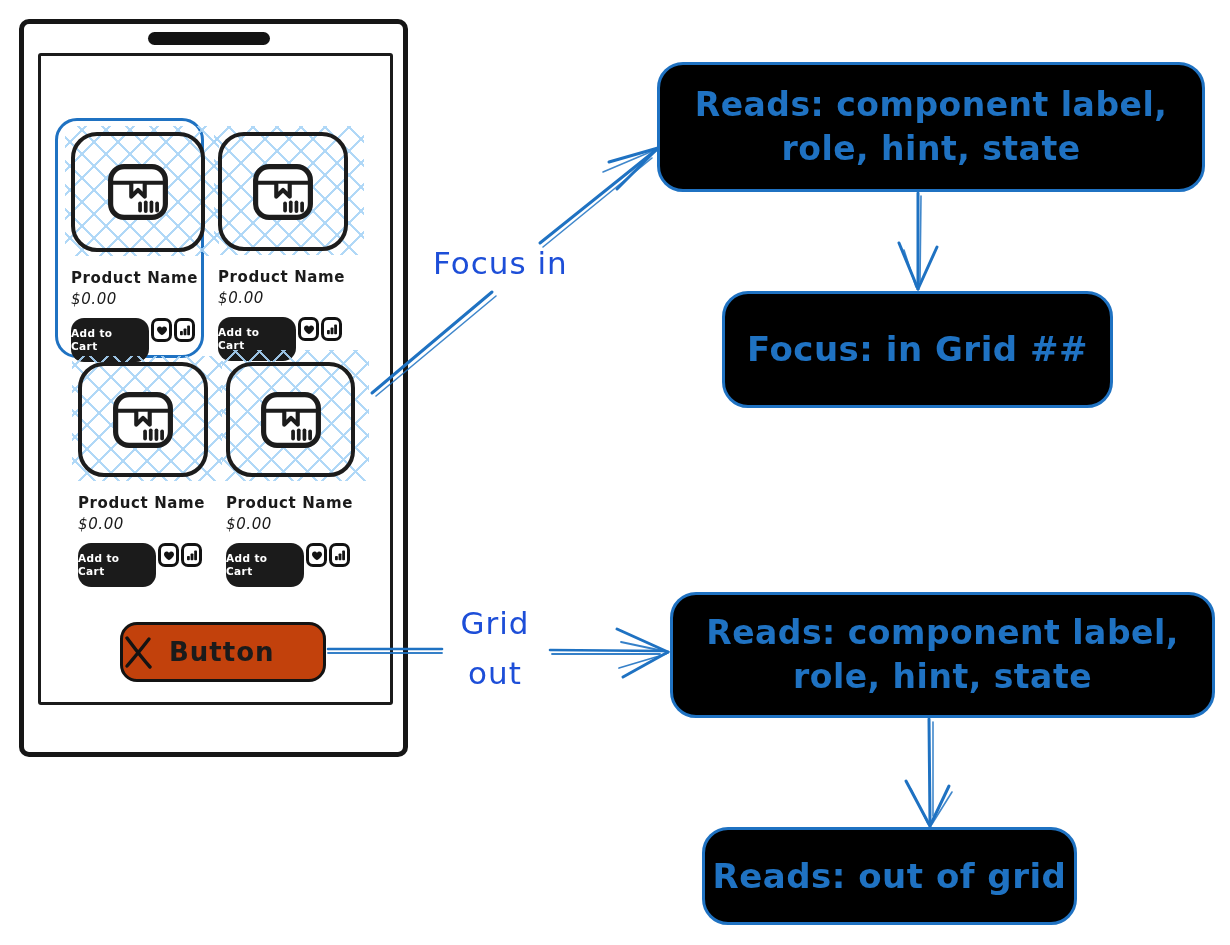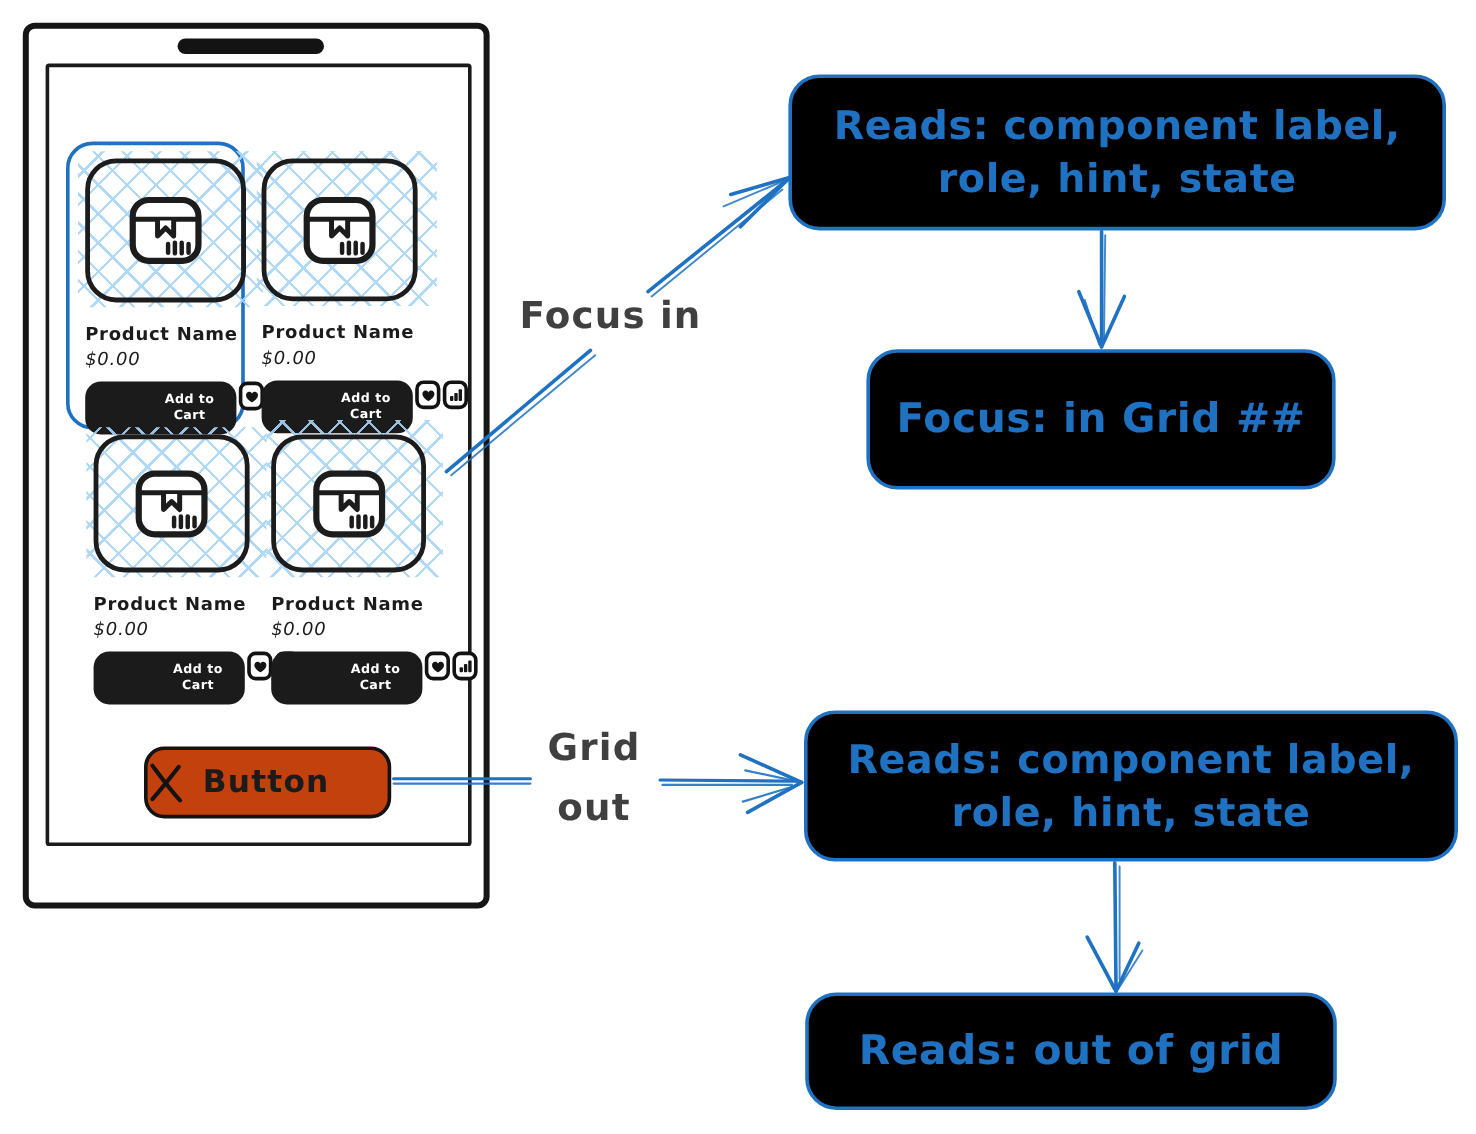--- a/index.html
+++ b/index.html
@@ -40,23 +40,23 @@
   .tile{
     position:absolute;inset:0;
     border:4px solid #1c1c1c;border-radius:26px;box-sizing:border-box;
   }
   .pkg{position:absolute;left:50%;top:50%;transform:translate(-50%,-50%);}
   .pname{margin-top:16px;font-size:15px;font-weight:600;letter-spacing:.6px;line-height:21px;white-space:nowrap;}
   .pprice{font-size:15px;font-style:italic;font-weight:500;letter-spacing:.6px;line-height:21px;}
   .crow{display:flex;align-items:flex-start;gap:2px;margin-top:8px;}
   .cartbtn{
     width:78px;height:44px;background:#1b1b1b;border-radius:13px;
-    display:flex;flex-direction:column;align-items:center;justify-content:center;
+    display:flex;flex-direction:column;align-items:flex-start;justify-content:center;
     color:#fff;font-size:10.5px;font-weight:600;line-height:13px;letter-spacing:.4px;
-    cursor:pointer;flex:0 0 auto;padding-left:48px;
+    cursor:pointer;flex:0 0 auto;
   }
   .iconbtn{
     width:21px;height:24px;border:3px solid #121212;border-radius:7px;background:#fff;
     box-sizing:border-box;display:flex;align-items:center;justify-content:center;cursor:pointer;flex:0 0 auto;
   }
 
   
   .bigbtn{
     left:120px;top:622px;width:206px;height:60px;
     border:3.5px solid #131313;border-radius:17px;box-sizing:border-box;background:#c2410c;
@@ -65,22 +65,22 @@
   .bigbtn-label{font-size:26px;font-weight:600;letter-spacing:1px;}
   .flow-box{
     position:absolute;border:3px solid #1f72c2;border-radius:26px;box-sizing:border-box;background:#000000;
     display:flex;flex-direction:column;align-items:center;justify-content:center;
     color:#1f72c2;font-weight:600;text-align:center;letter-spacing:.5px;
   }
   .flow-box .l{line-height:1.32;}
   .fb1{left:657px;top:62px;width:548px;height:130px;font-size:33px;}
   .fb2{left:722px;top:291px;width:391px;height:117px;font-size:34px;}
   .fb3{left:670px;top:592px;width:545px;height:126px;font-size:33px;}
-  .fb4{left:671px;top:827px;width:443px;height:98px;font-size:34px;}
-  .flabel{position:absolute;color:#404040;font-weight:700;letter-spacing:1px;}
+  .fb4{left:702px;top:827px;width:375px;height:98px;font-size:34px;}
+  .flabel{position:absolute;color:#1d4ed8;font-weight:400;letter-spacing:1px;}
   .focus-in-label{left:433px;top:245px;font-size:31px;white-space:nowrap;}
   .focus-out-label{left:436px;top:598px;width:118px;font-size:31px;text-align:center;line-height:50px;}
   svg.overlay{position:absolute;left:0;top:0;pointer-events:none;}
 </style>
 </head>
 <body>
 
 <div class="abs phone"></div>
 <div class="abs speaker"></div>
 <div class="abs screen"></div>

